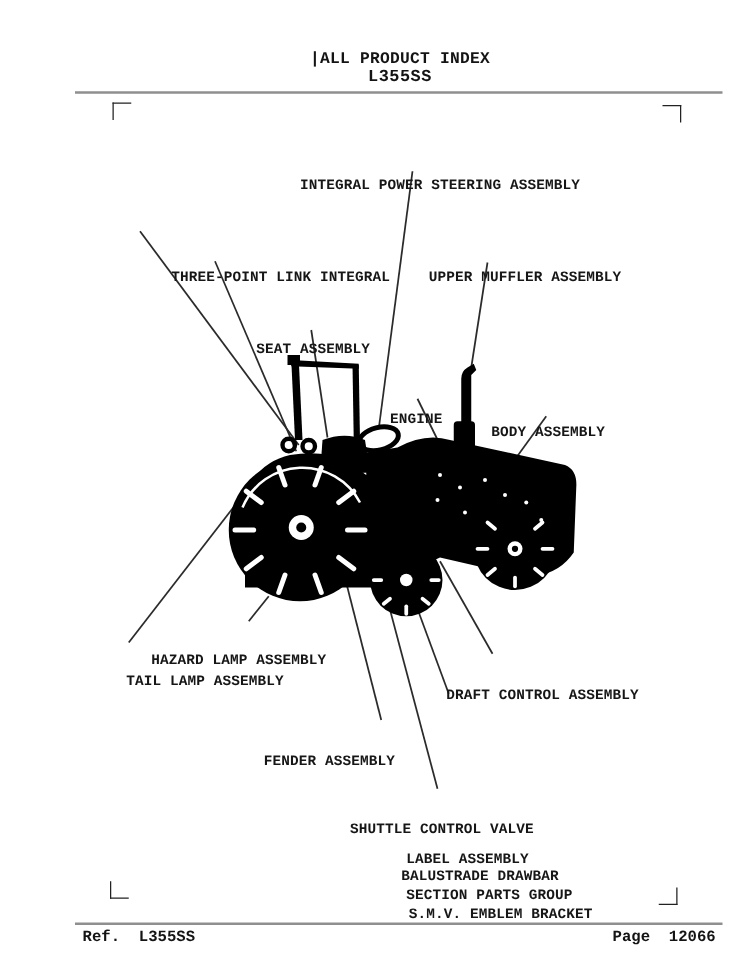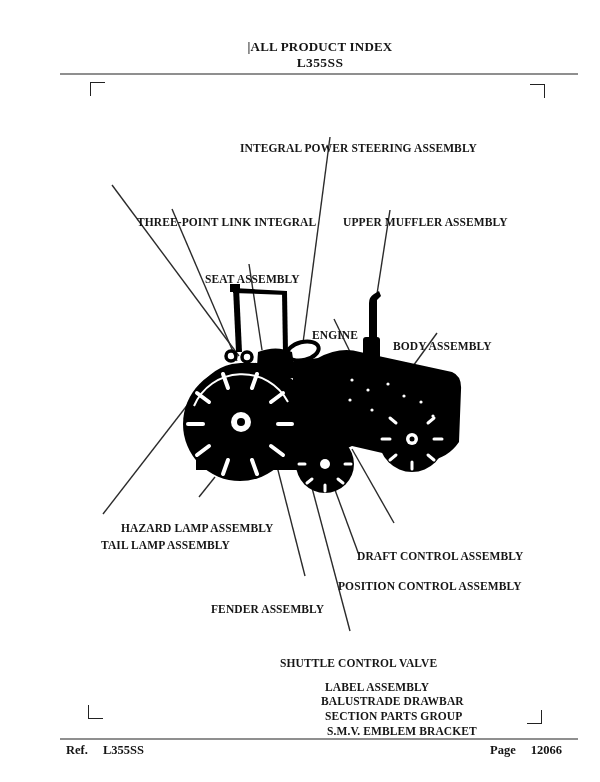--- a/index.html
+++ b/index.html
@@ -1,18 +1,18 @@
 <!DOCTYPE html>
 <html><head>
 <meta charset="utf-8">
 <style>
   html,body{margin:0;padding:0;background:#ffffff;}
   #page{
     position:relative;width:600px;height:782px;background:#ffffff;overflow:hidden;
-    font-family:Liberation Serif, serif;color:#141414;
+    font-family:Liberation Mono, monospace;color:#141414;
   }
   .hdr{
     position:absolute;left:40px;top:40px;width:560px;text-align:center;
     font-weight:bold;line-height:1.15;
   }
   .hdr .l1{font-size:13px;letter-spacing:.2px;}
   .hdr .l2{font-size:13.5px;letter-spacing:.4px;}
   .rule{position:absolute;left:60px;width:518px;height:2px;background:#8f8f8f;}
   .rule.top{top:73px;}
   .rule.bottom{top:738px;}
@@ -143,21 +143,20 @@
 
   <div class="callout" style="left:240px;top:119px">INTEGRAL POWER STEERING ASSEMBLY</div>
   <div class="callout" style="left:137px;top:193px">THREE-POINT LINK INTEGRAL</div>
   <div class="callout" style="left:343px;top:193px">UPPER MUFFLER ASSEMBLY</div>
   <div class="callout" style="left:205px;top:250px">SEAT ASSEMBLY</div>
   <div class="callout" style="left:312px;top:306px">ENGINE</div>
   <div class="callout" style="left:393px;top:317px">BODY ASSEMBLY</div>
   <div class="callout" style="left:121px;top:499px">HAZARD LAMP ASSEMBLY</div>
   <div class="callout" style="left:101px;top:516px">TAIL LAMP ASSEMBLY</div>
   <div class="callout" style="left:357px;top:527px">DRAFT CONTROL ASSEMBLY</div>
-  <div class="callout" style="left:338px;top:557px">POSITION CONTROL ASSEMBLY</div>
   <div class="callout" style="left:211px;top:580px">FENDER ASSEMBLY</div>
   <div class="callout" style="left:280px;top:634px">SHUTTLE CONTROL VALVE</div>
   <div class="callout" style="left:325px;top:658px">LABEL ASSEMBLY</div>
   <div class="callout" style="left:321px;top:672px">BALUSTRADE DRAWBAR</div>
   <div class="callout" style="left:325px;top:687px">SECTION PARTS GROUP</div>
   <div class="callout" style="left:327px;top:702px">S.M.V. EMBLEM BRACKET</div>
 
   <div class="foot left">
     <span>Ref.</span><span class="val">L355SS</span>
   </div>

